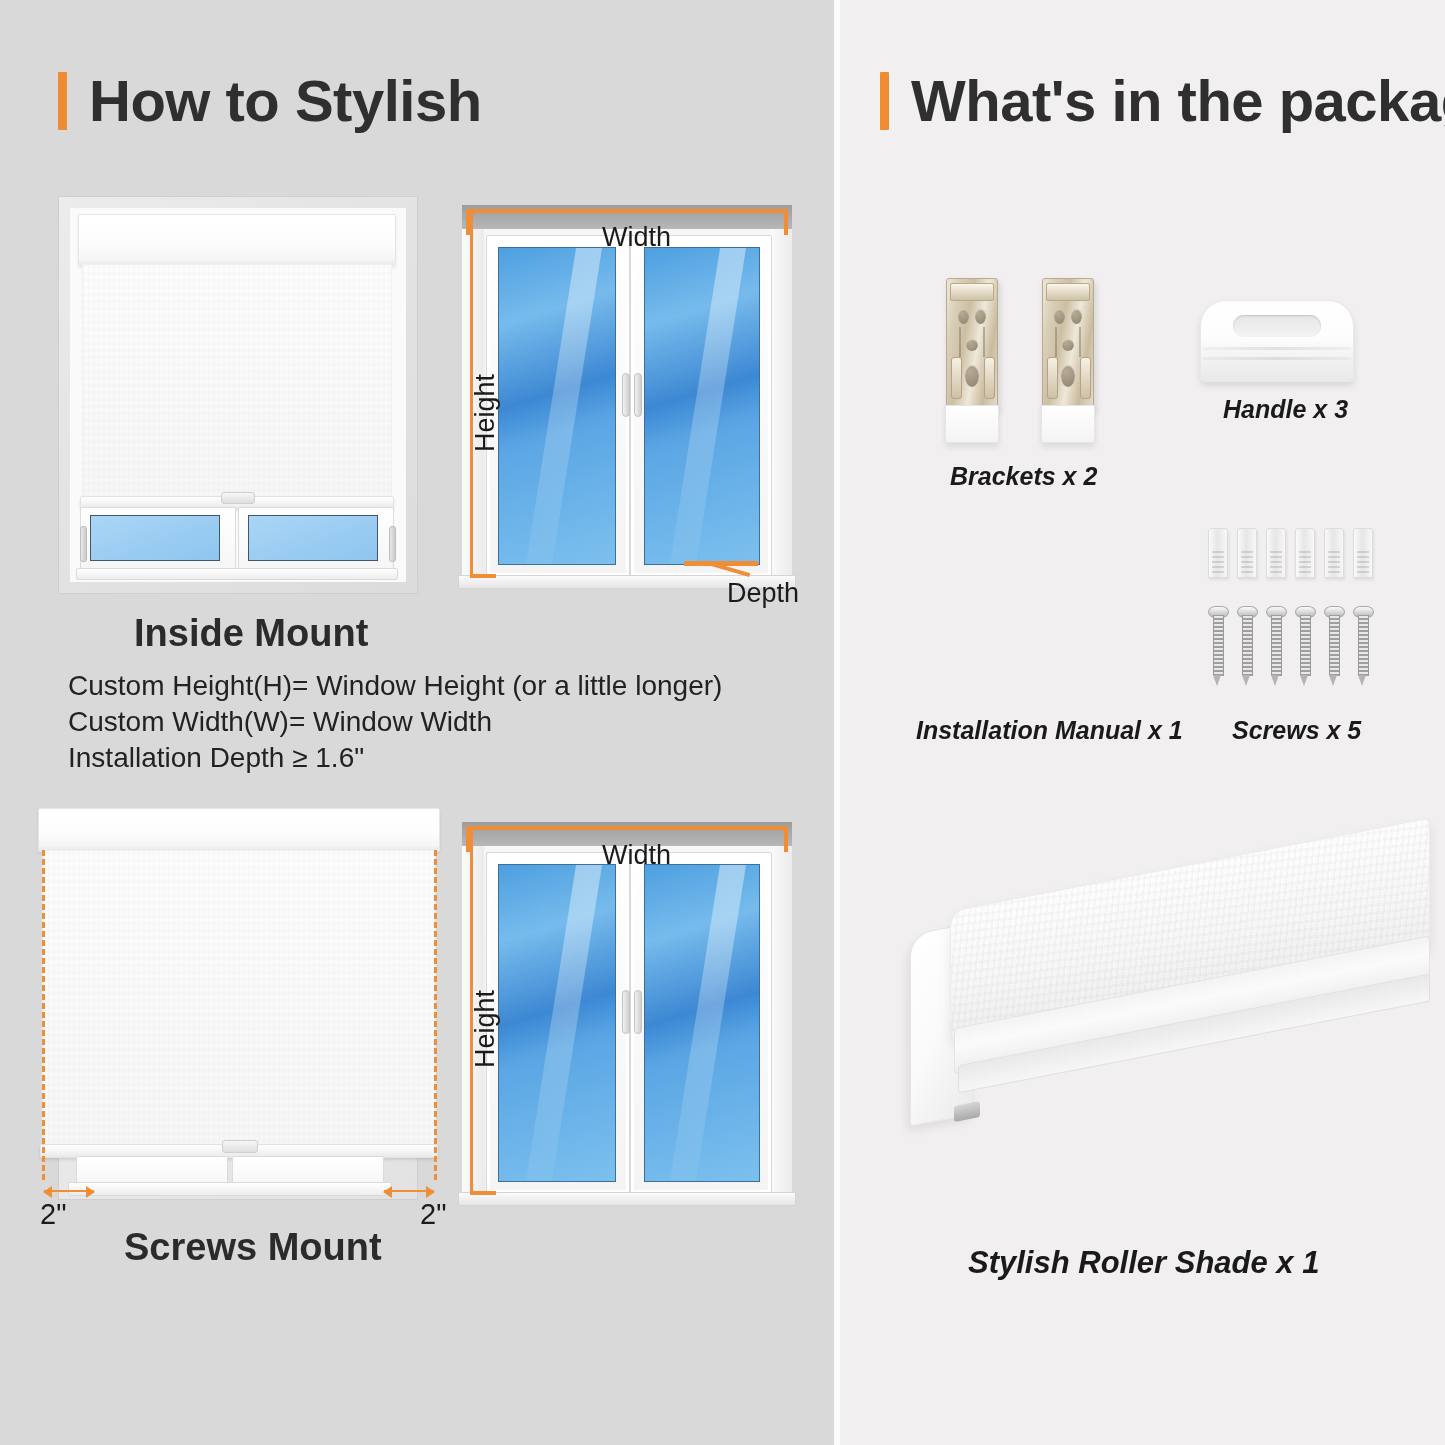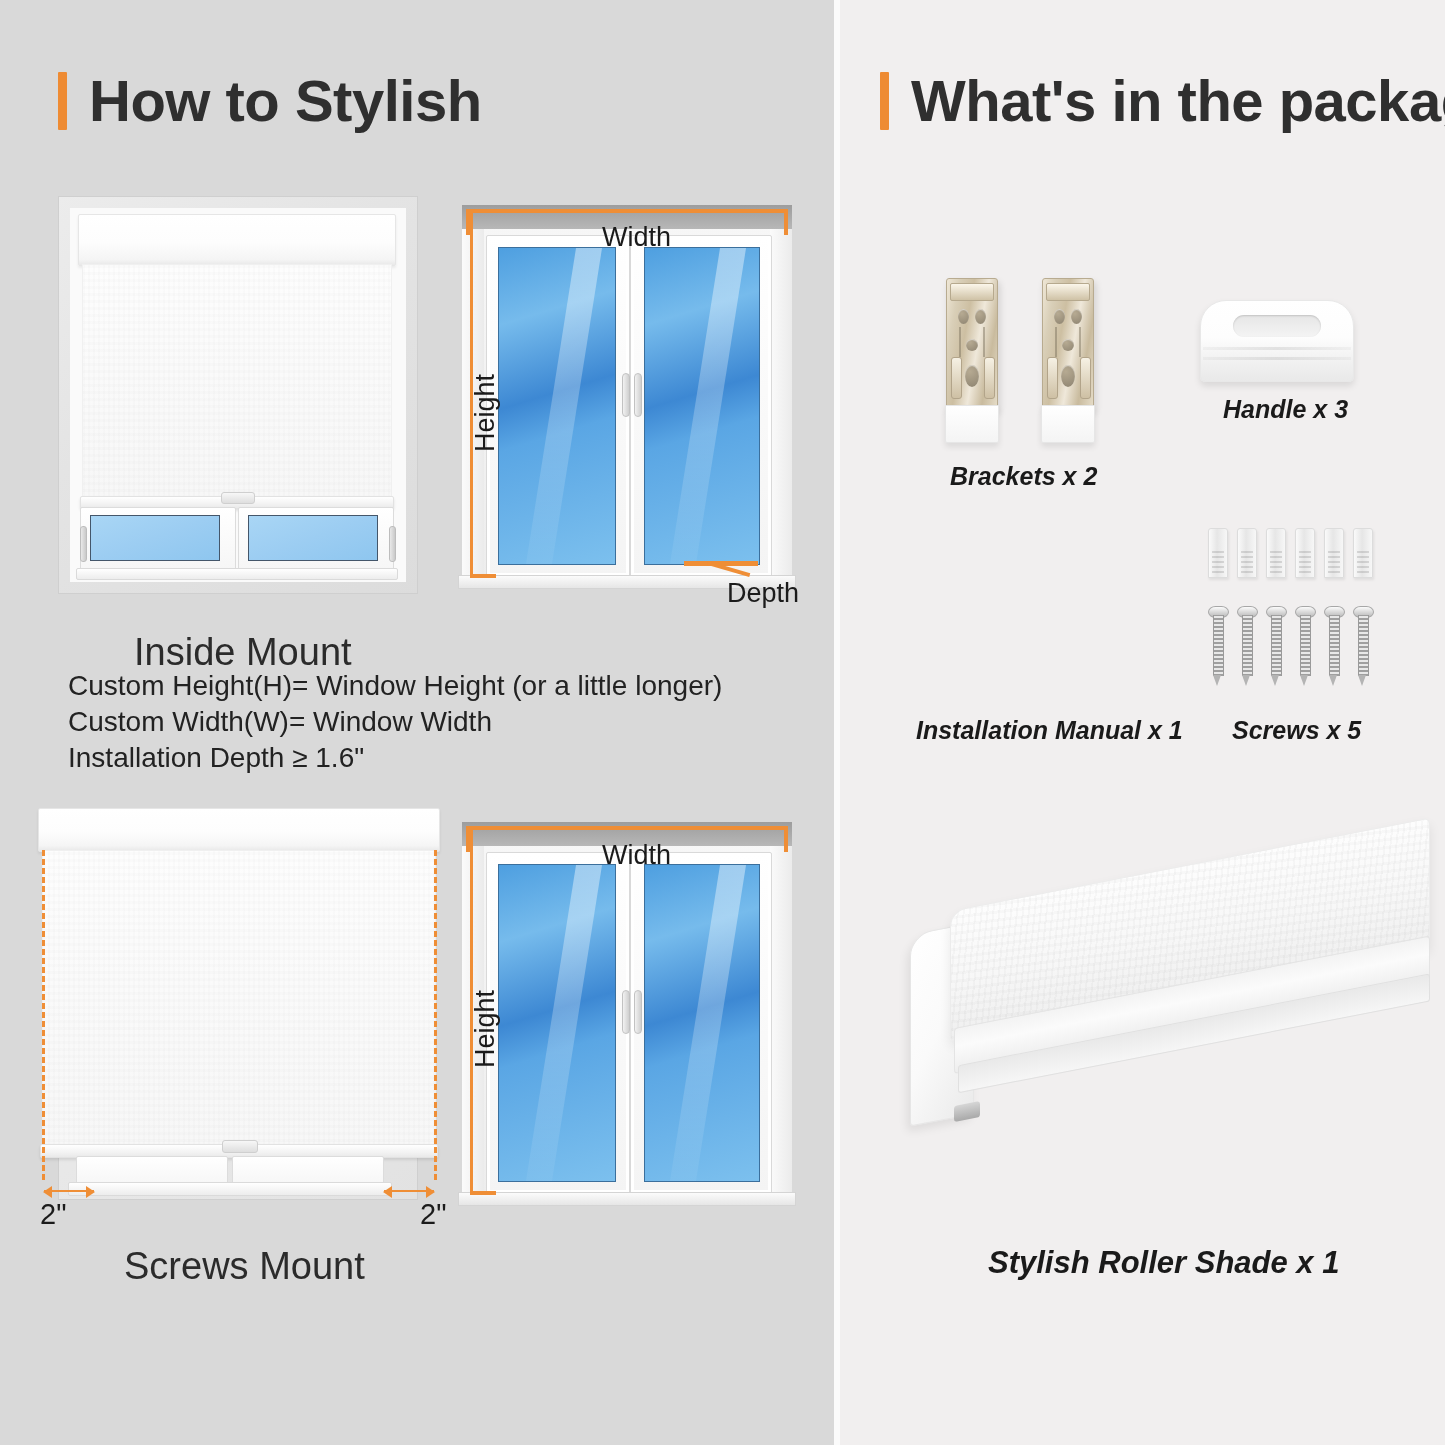--- a/index.html
+++ b/index.html
@@ -173,21 +173,21 @@
     border-top:6px solid transparent;border-bottom:6px solid transparent;
   }
   .ah-left{border-right:9px solid #ef8e36;}
   .ah-right{border-left:9px solid #ef8e36;}
   .inch-label{
     position:absolute;font-size:29px;color:#1b1b1b;white-space:nowrap;
   }
 
   
   .mount-title{
-    position:absolute;font-size:38px;font-weight:normal;color:#2b2b2b;white-space:nowrap;margin-top:19px;
+    position:absolute;font-size:38px;font-weight:bold;color:#2b2b2b;white-space:nowrap;
   }
   .mount-lines{
     position:absolute;font-size:28px;color:#222222;line-height:1.28;
   }
   .mount-lines div{white-space:nowrap;}
 
   
   .pk-item{position:absolute;}
   .pk-label{
     position:absolute;font-size:25px;font-weight:bold;font-style:italic;
@@ -568,16 +568,16 @@
 
     <div class="roller" style="left:70px;top:858px;width:520px;height:300px;">
       <div class="cassette">
         <div class="endcap"></div>
         <div class="face"></div>
         <div class="lip"></div>
         <div class="under"></div>
         <div class="metal"></div>
       </div>
     </div>
-    <div class="pk-label big" style="left:148px;top:1245px;">Stylish Roller Shade x 1</div>
+    <div class="pk-label big" style="left:128px;top:1245px;">Stylish Roller Shade x 1</div>
 
   </div>
 </div>
 
 </body></html>

